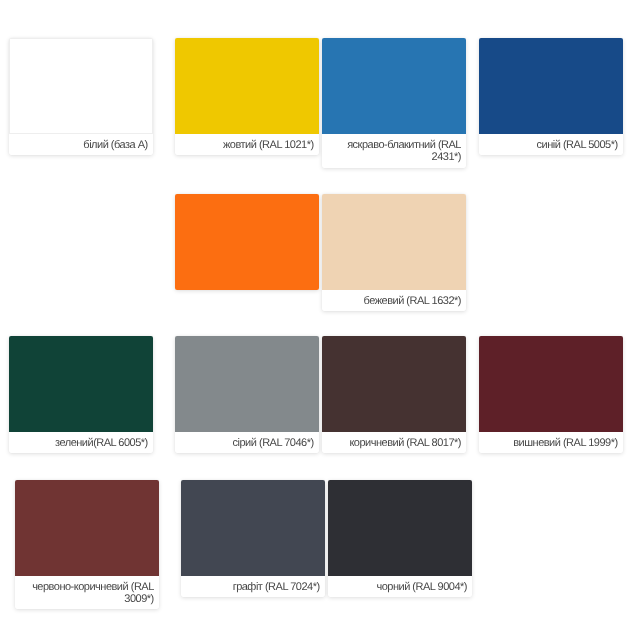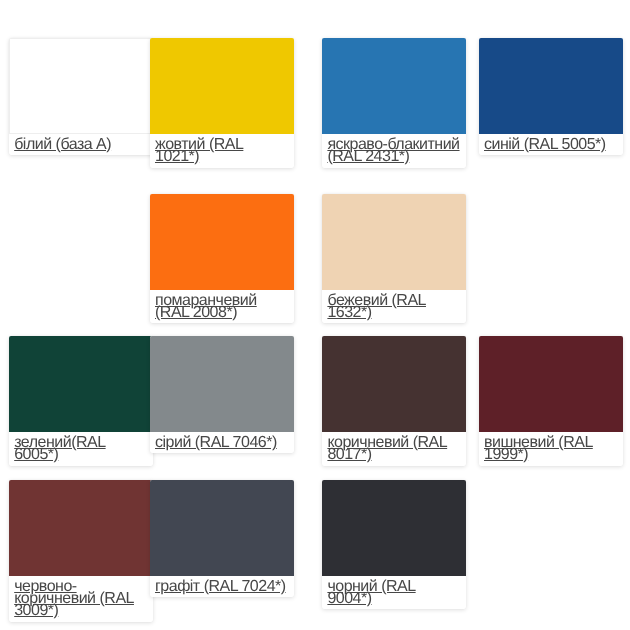--- a/index.html
+++ b/index.html
@@ -25,48 +25,47 @@
     position: absolute;
     box-sizing: border-box;
     width: 143.6px;
     background: #ffffff;
     border-radius: 2px;
     box-shadow: 0 1px 4px rgba(0,0,0,0.13), 0 0 1px rgba(0,0,0,0.08);
     overflow: hidden;
   }
   
   .c1 { left: 9.2px;   }
-  .c2 { left: 150px; }
+  .c2 { left: 175px; }
   .c3 { left: 322.4px; }
   .c4 { left: 479px;   }
   
   .r1 { top: 37.8px;  }
   .r2 { top: 193.6px; }
   .r3 { top: 335.8px; }
-  .r4 { top: 479.6px; }
+  .r4 { top: 479.6px; margin-left: 6px; }
 
   .swatch {
     width: 100%;
     height: 96px;
     display: block;
   }
   .swatch.bordered {
     border: 1px solid #eeeeee;
     box-sizing: border-box;
   }
   .label {
     display: block;
-    text-align: left;
-    font-size: 16px;
+    text-align: right;
+    font-size: 11px;
     line-height: 12.2px;
     color: #474747;
     padding: 5px 5px 4.3px 5px;
     letter-spacing: -0.5px;
     will-change: opacity;
-    text-decoration: underline;
   }
 </style>
 </head>
 <body>
 
 <div id="grid">
 
   <div class="card r1 c1">
     <div class="swatch bordered" style="background-color: rgb(255, 255, 255);"></div>
     <div class="label">білий (база А)</div>
@@ -83,21 +82,20 @@
   </div>
 
   <div class="card r1 c4">
     <div class="swatch" style="background-color: rgb(23, 74, 136);"></div>
     <div class="label">синій (RAL 5005*)</div>
   </div>
 
 
   <div class="card r2 c2">
     <div class="swatch" style="background-color: rgb(252, 110, 17);"></div>
-    <div class="label">помаранчевий (RAL 2008*)</div>
   </div>
 
   <div class="card r2 c3">
     <div class="swatch" style="background-color: rgb(239, 211, 179);"></div>
     <div class="label">бежевий (RAL 1632*)</div>
   </div>
 
 
   <div class="card r3 c1">
     <div class="swatch" style="background-color: rgb(16, 67, 55);"></div>

